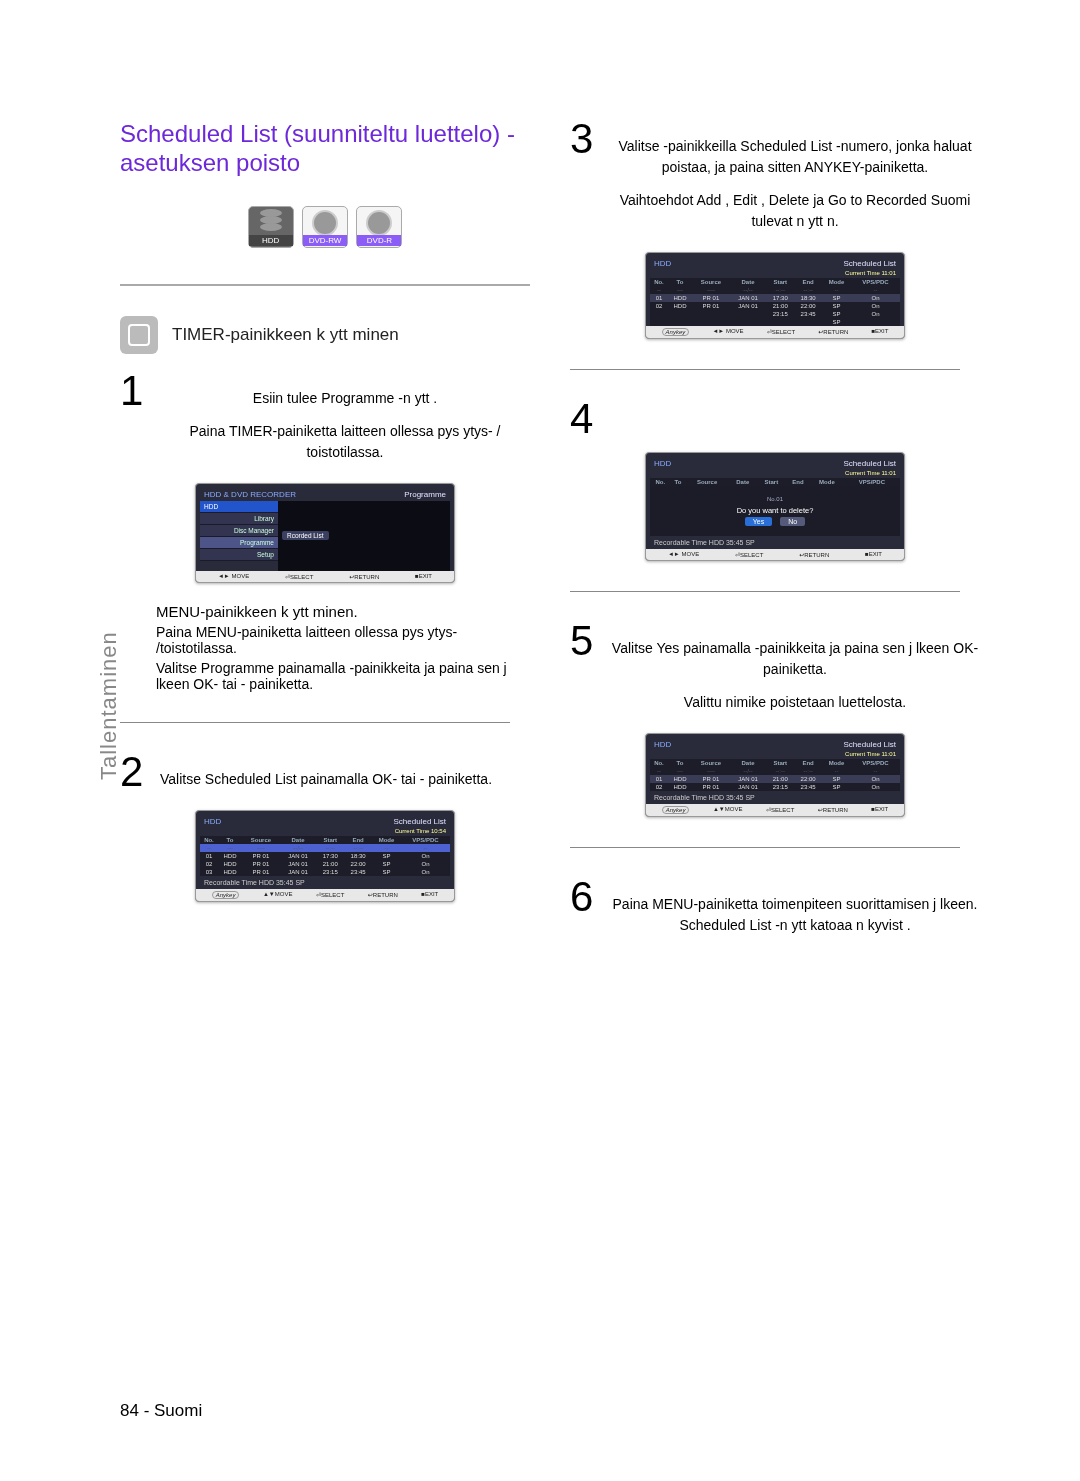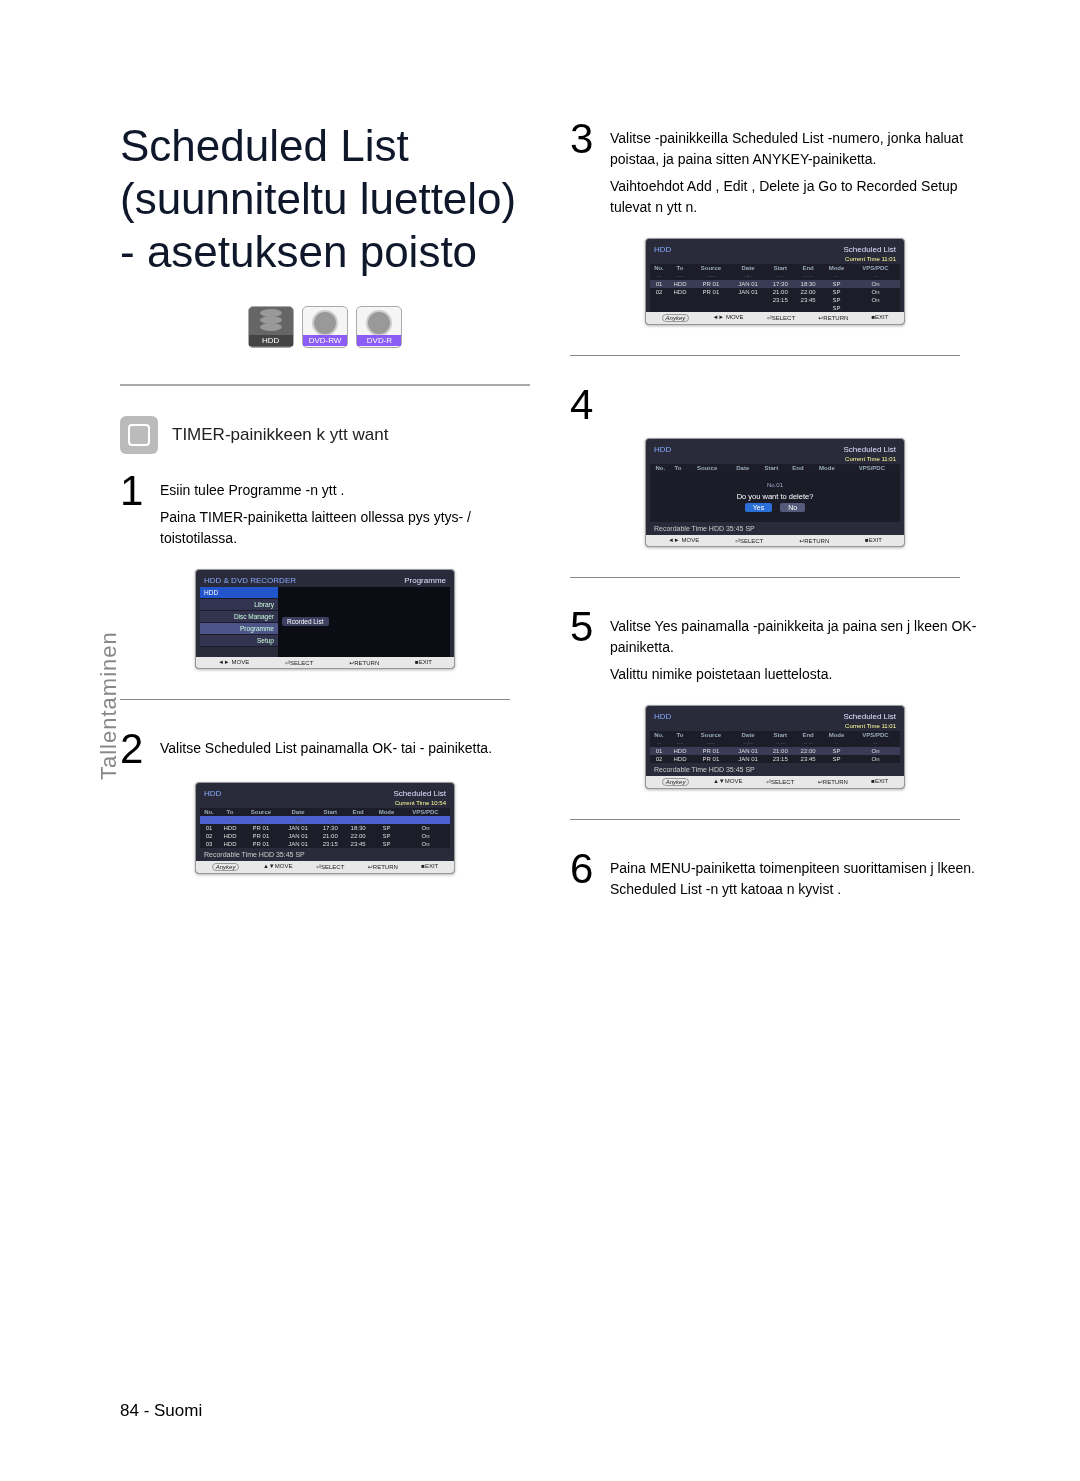--- a/index.html
+++ b/index.html
@@ -19,24 +19,24 @@
   }
   .cols {
     display: flex;
     gap: 40px;
   }
   .col {
     flex: 1;
     min-width: 0;
   }
   h1.title {
-    font-size: 44px;
+    font-size: 24px;
     font-weight: 300;
     margin: 0 0 28px 0;
-    color: #0f172a;
+    color: #6d28d9;
     line-height: 1.2;
   }
   .intro {
     font-size: 15px;
     line-height: 1.4;
     margin-bottom: 20px;
   }
   .media-row {
     text-align: center;
     margin: 20px 0 36px 0;
@@ -94,21 +94,21 @@
   .step {
     display: flex; gap: 10px; margin-bottom: 14px;
   }
   .step .num {
     font-size: 42px; font-weight: 400; line-height: 0.9;
     min-width: 30px;
   }
   .step .body {
     font-size: 14px; line-height: 1.5; padding-top: 4px;
   }
-  .step .body p { margin: 4px 0 6px 0; }
+  .step .body p { margin: 12px 0 6px 0; text-align: center; }
 
   
   .osd {
     width: 250px; margin: 14px auto 20px;
     background: #2a2b3a; border-radius: 4px;
     border: 1px solid #999; color: #fff;
     font-size: 7px; padding: 4px;
     box-shadow: 0 1px 3px rgba(0,0,0,0.3);
   }
   .osd .osd-header {
@@ -229,21 +229,21 @@
         <span class="media-box">
           <div class="disc"></div>
           <span class="label">DVD-R</span>
         </span>
       </div>
 
       <hr class="hairline">
 
       <div class="sub-h">
         <div class="icon"></div>
-        <div class="txt">TIMER-painikkeen k ytt want</div>
+        <div class="txt">TIMER-painikkeen k ytt minen</div>
       </div>
 
       <div class="step">
         <div class="num">1</div>
         <div class="body">
           <p>Esiin tulee Programme -n ytt .</p>
           <p>Paina TIMER-painiketta laitteen ollessa pys ytys- / toistotilassa.</p>
         </div>
       </div>
 
@@ -265,20 +265,25 @@
           </div>
         </div>
         <div class="osd-footer">
           <span>◄► <span>MOVE</span></span>
           <span>⏎<span>SELECT</span></span>
           <span>↩<span>RETURN</span></span>
           <span>■<span>EXIT</span></span>
         </div>
       </div>
 
+      <div class="step" style="display:block; margin-left:36px;">
+        <p style="font-size:15px; margin:4px 0;">MENU-painikkeen k ytt minen.</p>
+        <p style="font-size:14px; margin:4px 0;">Paina MENU-painiketta laitteen ollessa pys ytys- /toistotilassa.</p>
+        <p style="font-size:14px; margin:4px 0;">Valitse Programme  painamalla          -painikkeita ja paina sen j lkeen OK- tai   -   painiketta.</p>
+      </div>
 
       <hr class="divider">
 
       <div class="step">
         <div class="num">2</div>
         <div class="body">
           <p>Valitse Scheduled List   painamalla OK- tai   - painiketta.</p>
         </div>
       </div>
 
@@ -353,21 +358,21 @@
       </div>
 
     </div>
 
     <div class="col">
 
       <div class="step">
         <div class="num">3</div>
         <div class="body">
           <p>Valitse         -painikkeilla Scheduled List -numero, jonka haluat poistaa, ja paina sitten ANYKEY-painiketta.</p>
-          <p>Vaihtoehdot Add , Edit , Delete  ja Go to Recorded Setup   tulevat n ytt  n.</p>
+          <p>Vaihtoehdot Add , Edit , Delete  ja Go to Recorded Suomi   tulevat n ytt  n.</p>
         </div>
       </div>
 
       <div class="osd">
         <div class="osd-header">
           <span class="left">HDD</span>
           <span>Scheduled List</span>
         </div>
         <div class="osd-sub"><span>Current Time</span> <span>11:01</span></div>
         <table>

